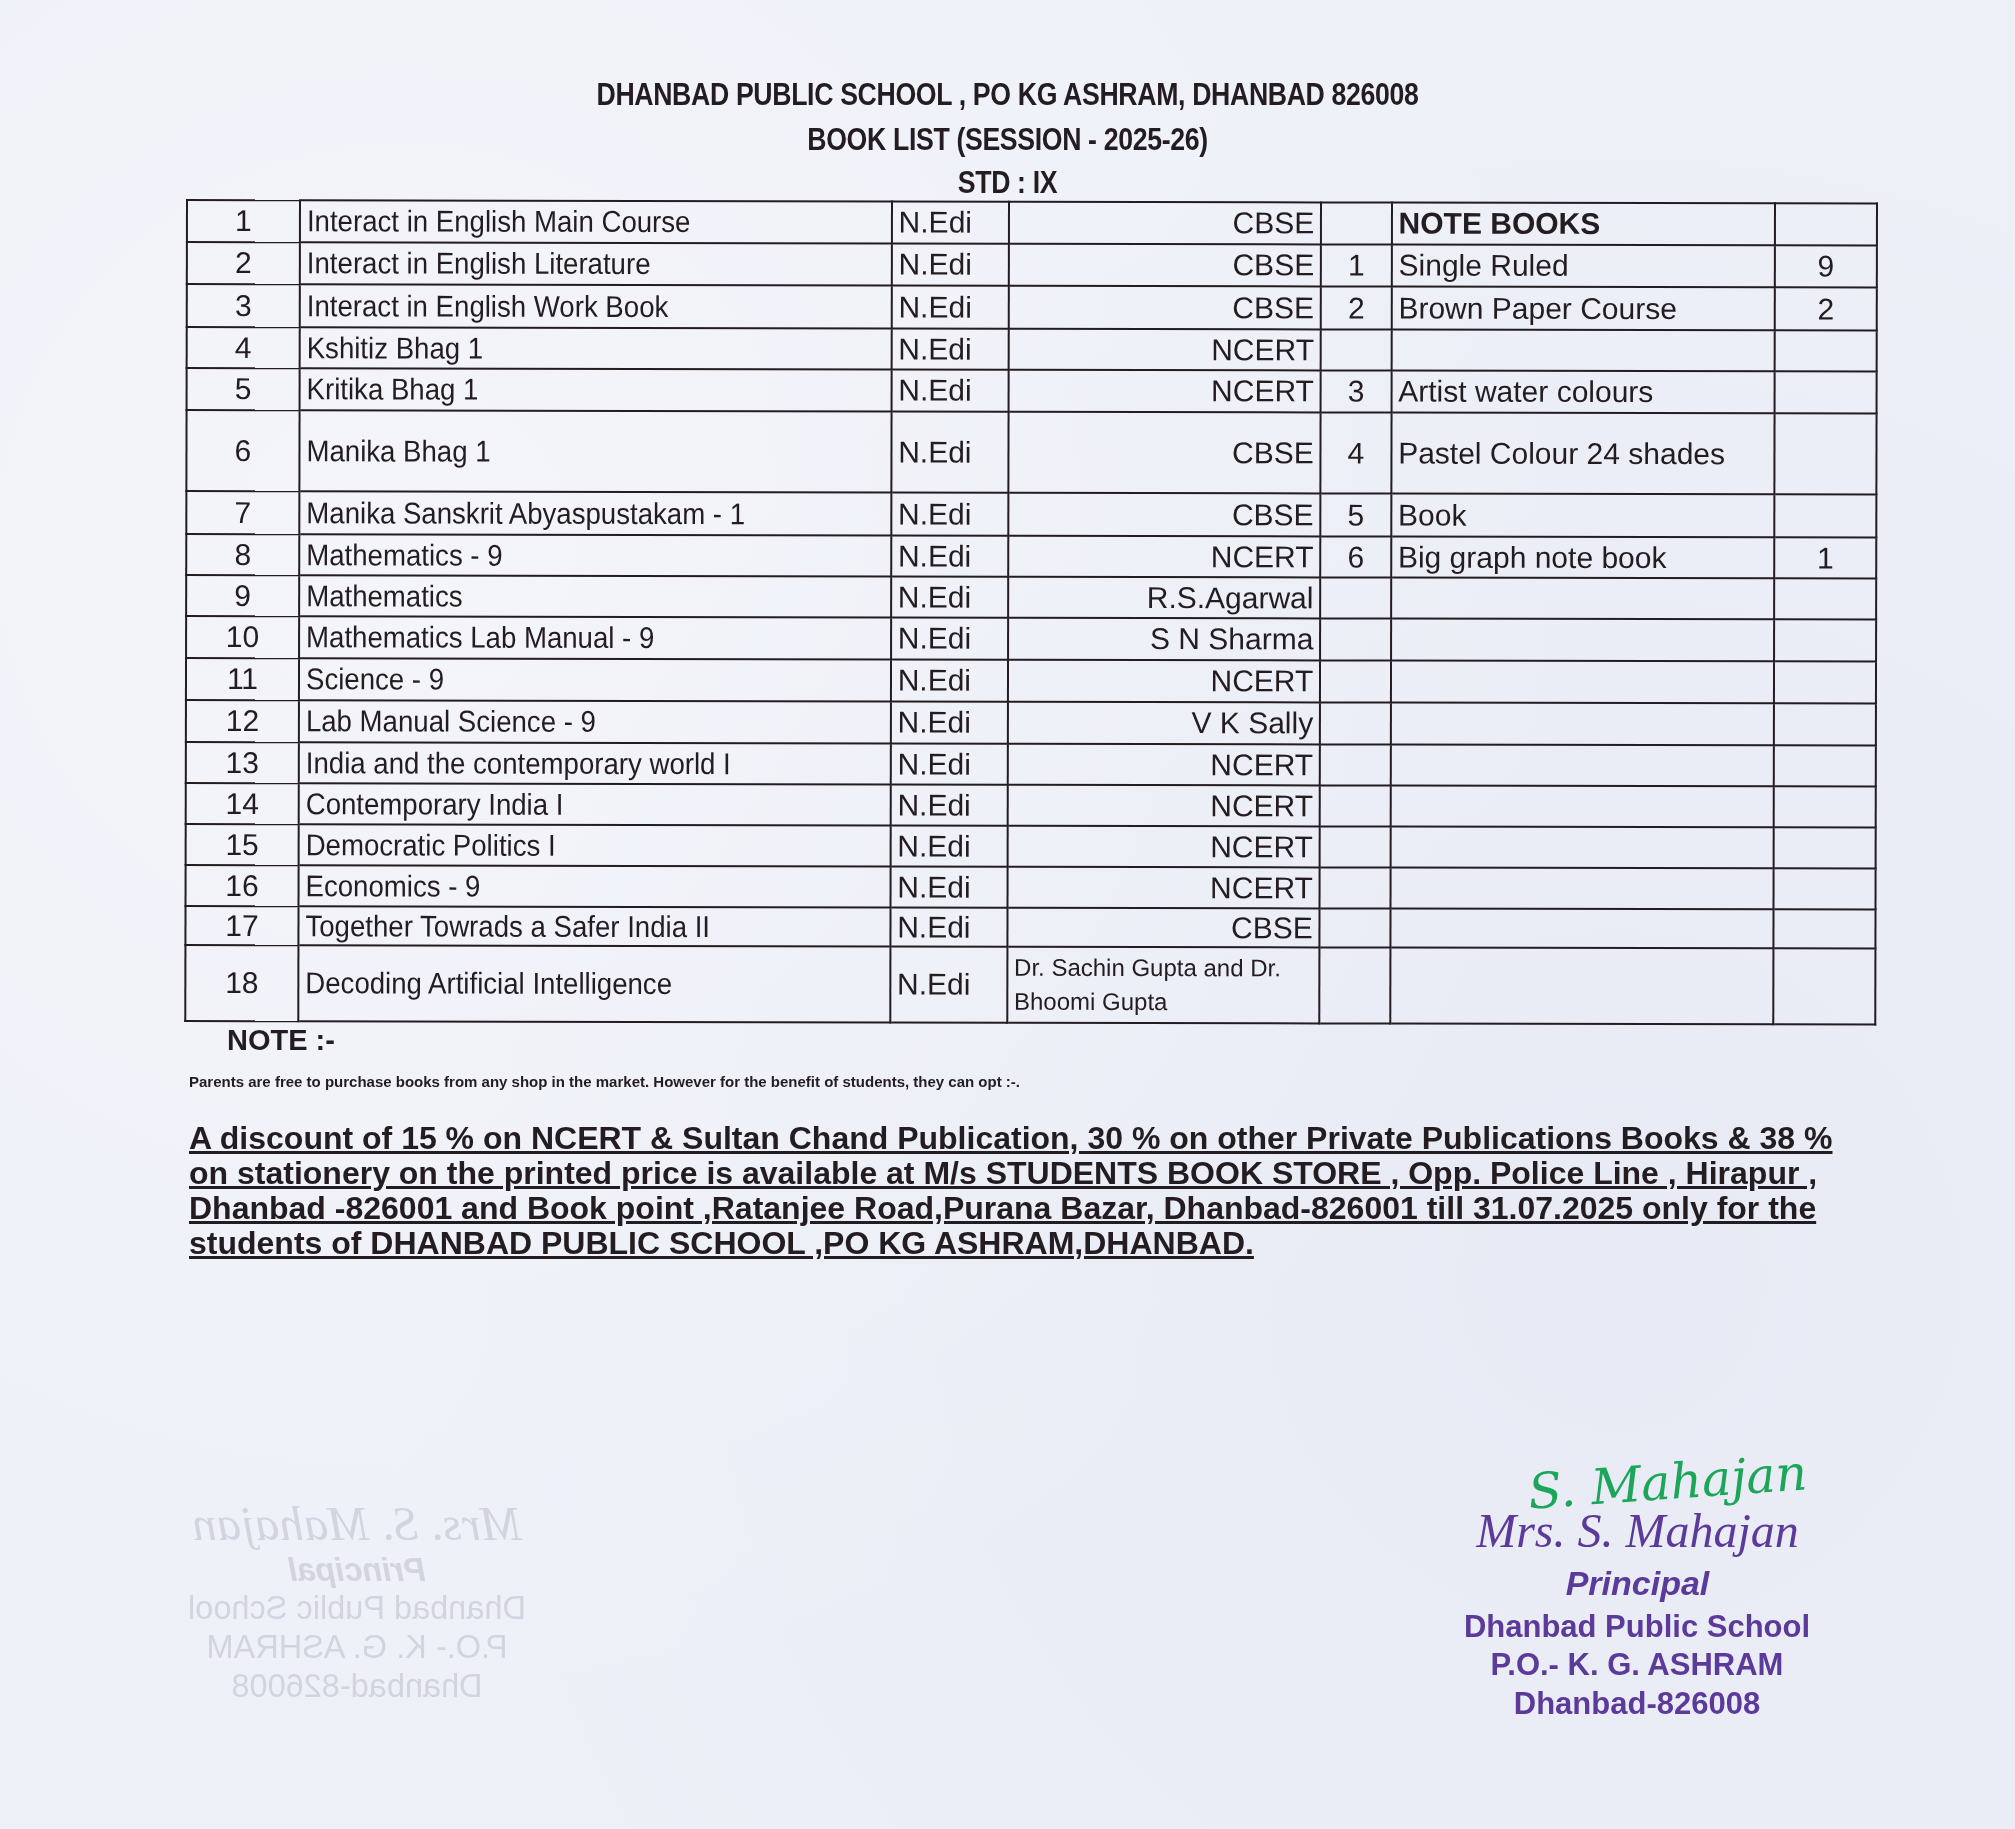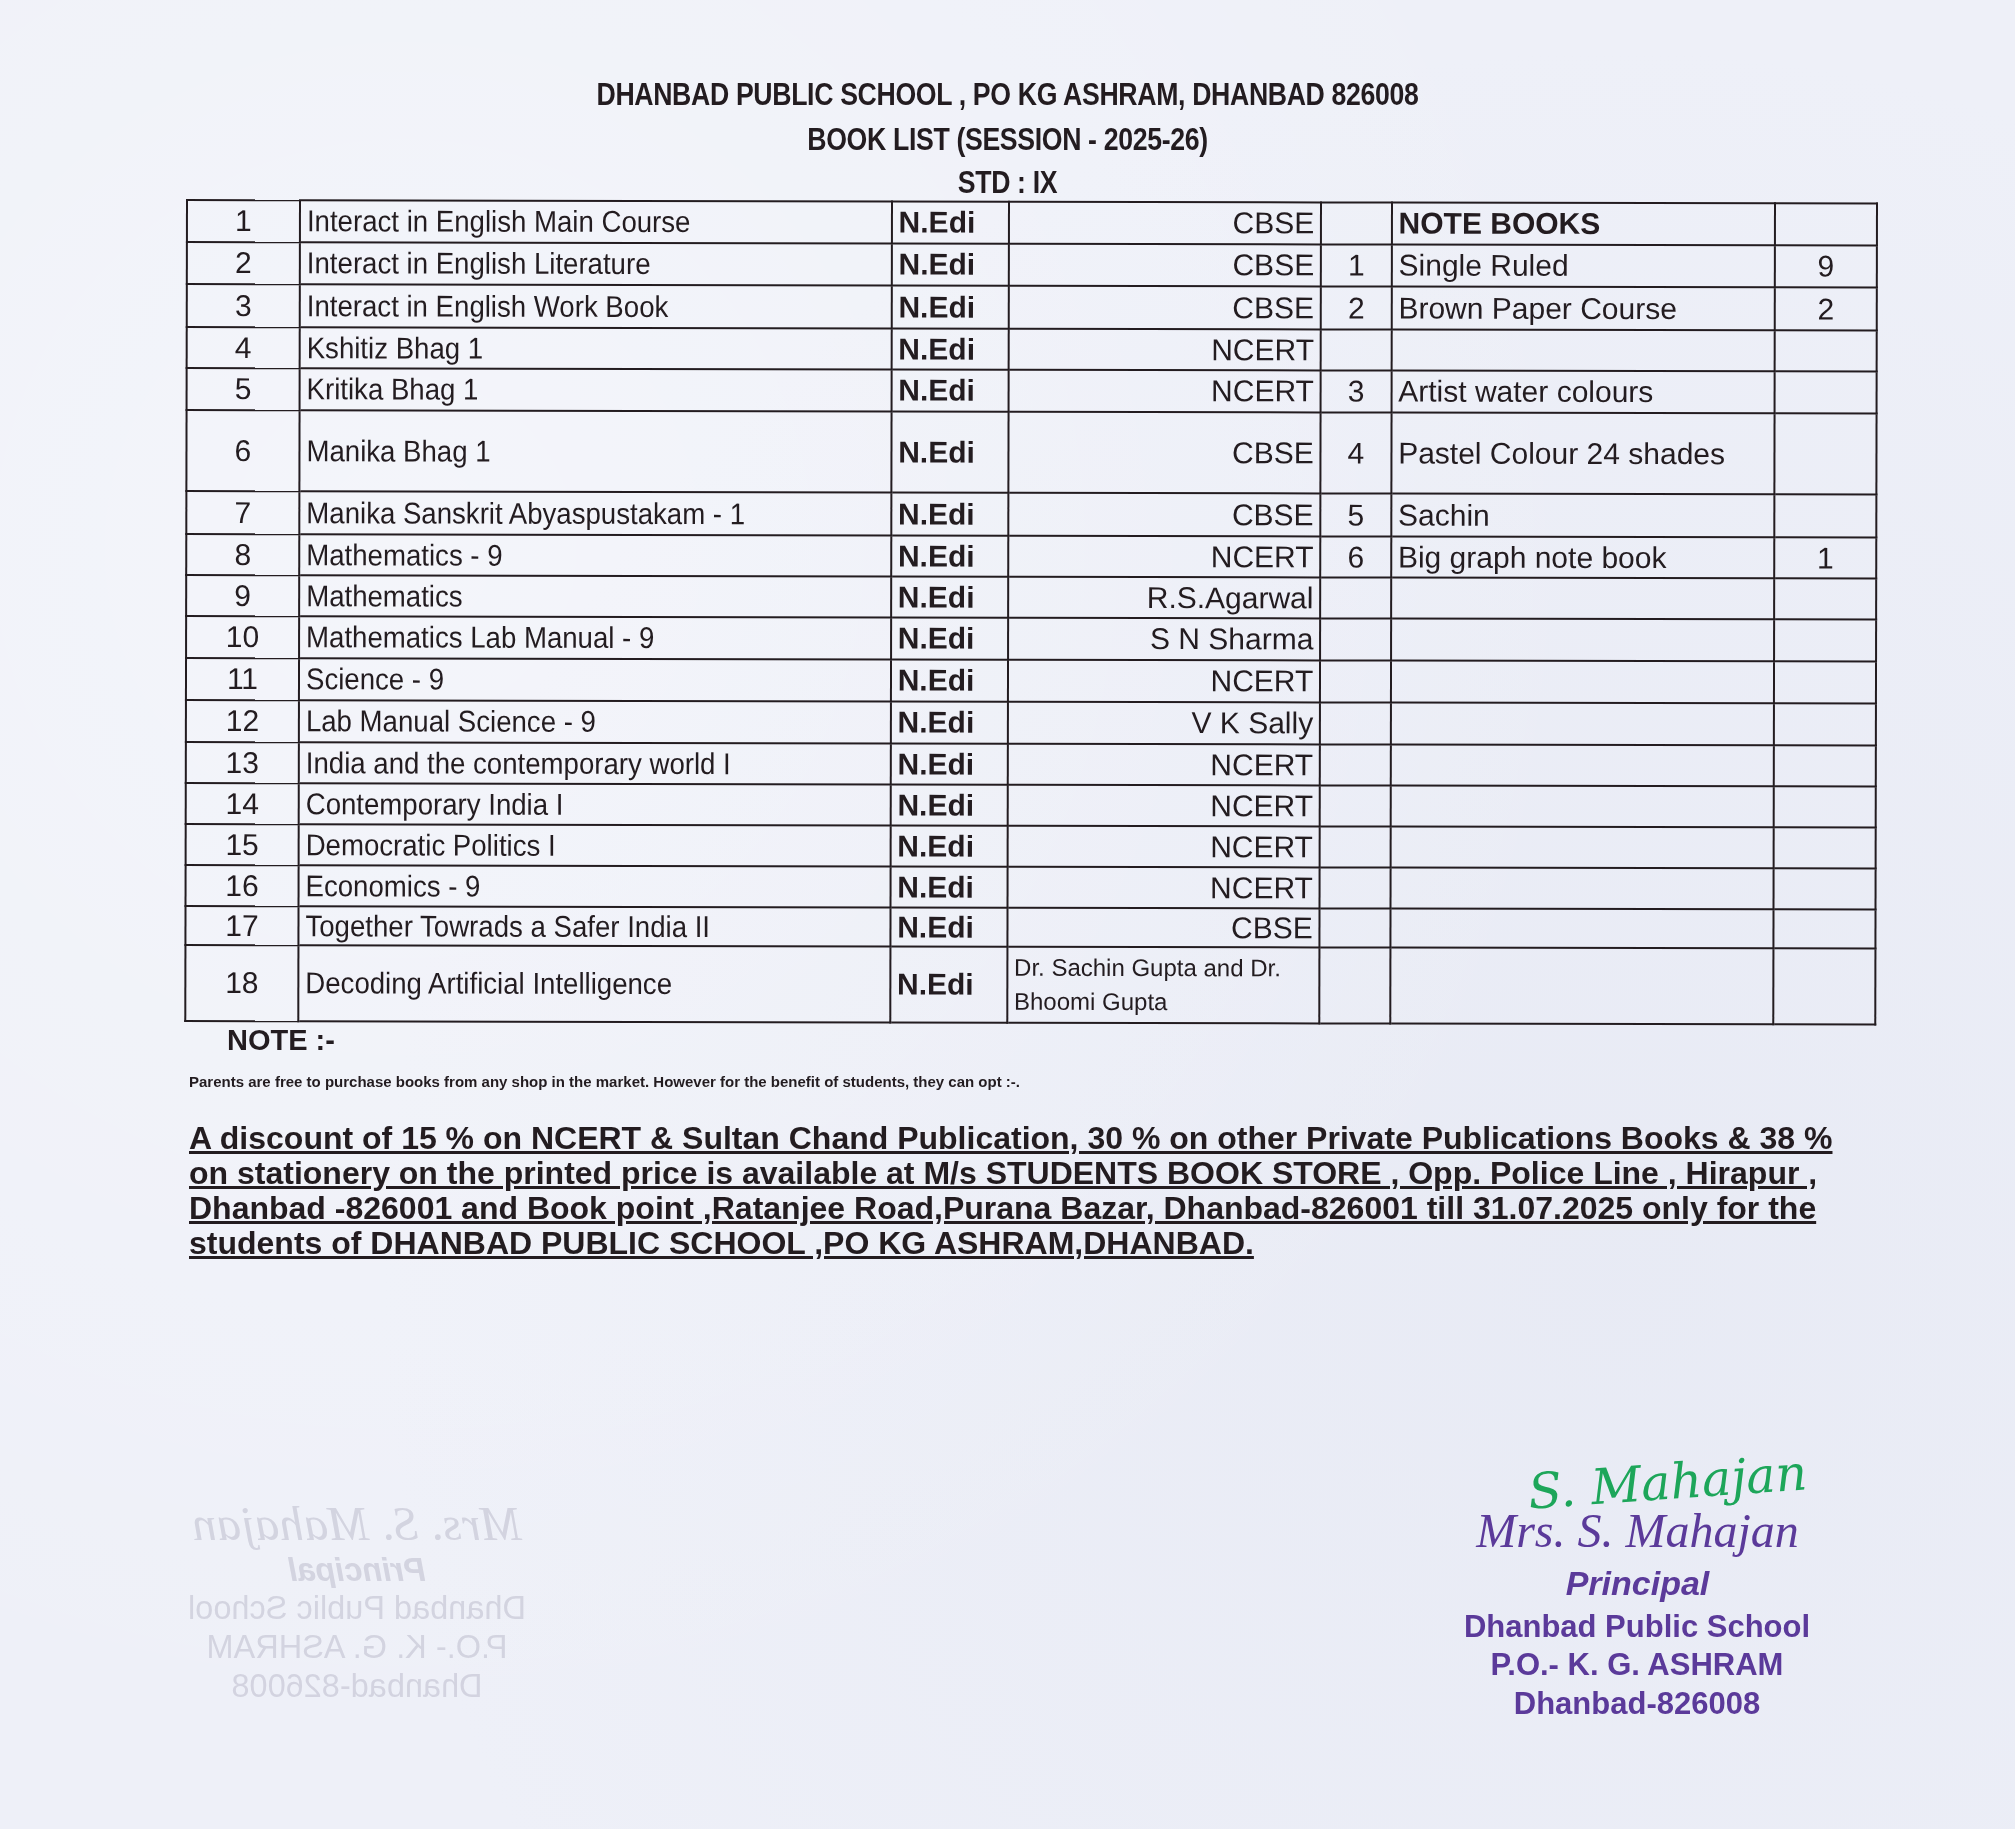--- a/index.html
+++ b/index.html
@@ -33,21 +33,21 @@
   }
   table.booklist td {
     border: 2.8px solid #231c20;
     font-size: 30px; padding: 0 5.7px;
     white-space: nowrap; overflow: hidden;
     vertical-align: middle;
   }
   td.sn, td.nsn { text-align: center; }
   td.pub { text-align: right; }
   td.pub.small { font-size: 24px; white-space: normal; line-height: 34px; text-align: left; }
-  td.ed { text-align: left; font-weight: bold; }
+  td.ed { text-align: left; }
   td.qty { text-align: center; }
   td.nbhead { font-weight: bold; padding-left: 24.4px; }
   .title-cell { transform: scaleX(0.92); transform-origin: left center; display: inline-block; }
 
   #note-label {
     position: absolute; left: 189px; top: 1024px;
     font-weight: bold; font-size: 29px; margin-left: 38px;
   }
   #note-p1 {
     position: absolute; left: 189px; top: 1073px; width: 1706px;
@@ -158,21 +158,21 @@
         <td class="nsn">4</td>
         <td class="nitem">Pastel Colour 24 shades</td>
         <td class="qty"></td>
       </tr>
       <tr style="height: 43px;">
         <td class="sn">7</td>
         <td class="title"><span class="title-cell">Manika Sanskrit Abyaspustakam - 1</span></td>
         <td class="ed">N.Edi</td>
         <td class="pub">CBSE</td>
         <td class="nsn">5</td>
-        <td class="nitem">Sachin</td>
+        <td class="nitem">Book</td>
         <td class="qty"></td>
       </tr>
       <tr style="height: 41px;">
         <td class="sn">8</td>
         <td class="title"><span class="title-cell">Mathematics     - 9</span></td>
         <td class="ed">N.Edi</td>
         <td class="pub">NCERT</td>
         <td class="nsn">6</td>
         <td class="nitem">Big  graph note book</td>
         <td class="qty">1</td>

